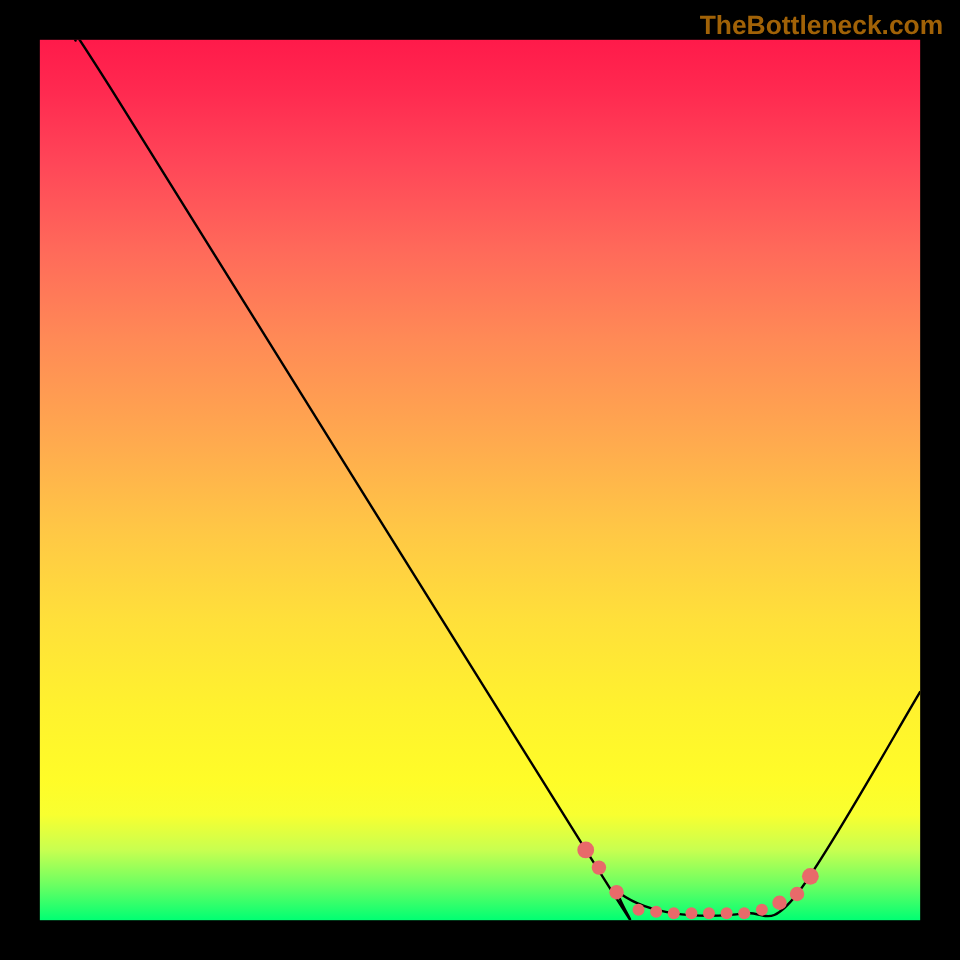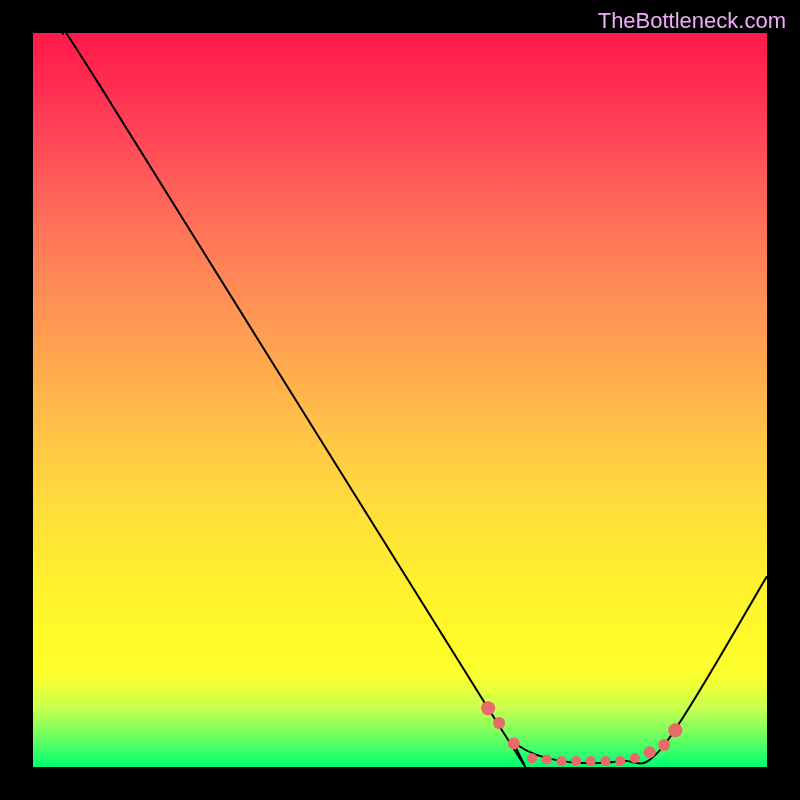--- a/index.html
+++ b/index.html
@@ -8,23 +8,23 @@
     height: 800px;
     background: #000;
     font-family: Arial, sans-serif;
     position: relative;
     overflow: hidden;
   }
   .watermark {
     position: absolute;
     top: 8px;
     right: 14px;
-    color: #f0abfc;
+    color: #a16207;
     font-size: 22px;
-    font-weight: 400;
+    font-weight: 700;
     z-index: 10;
   }
   .plot-area {
     position: absolute;
     left: 33px;
     top: 33px;
     width: 734px;
     height: 734px;
     overflow: hidden;
   }

